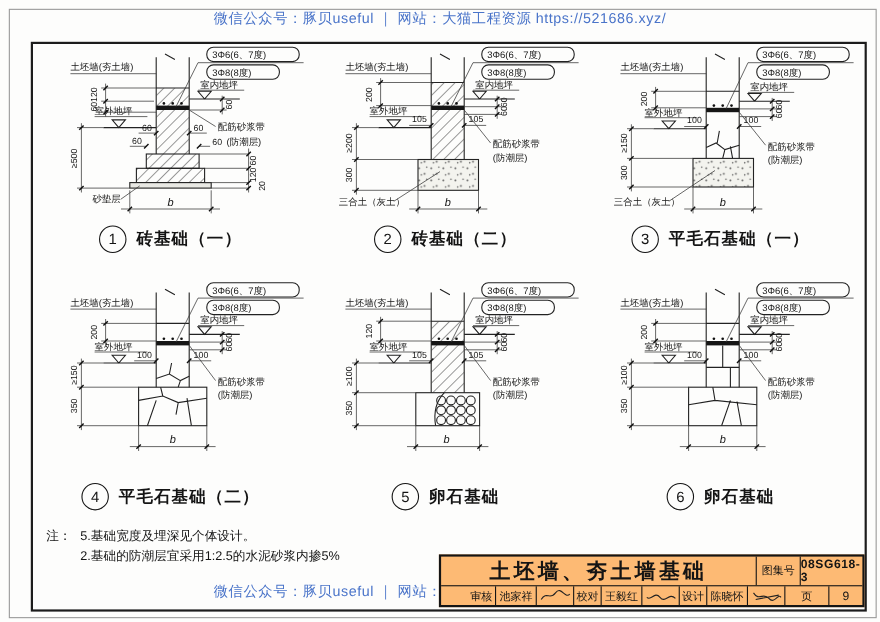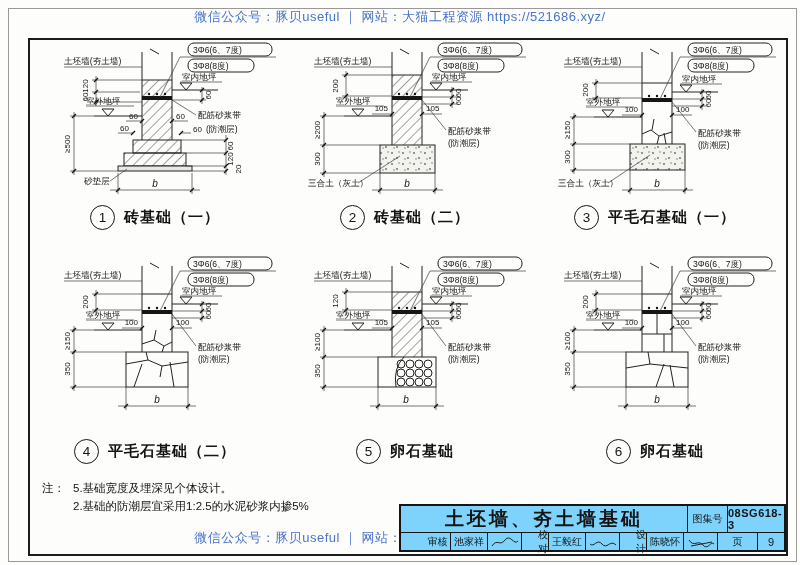--- a/index.html
+++ b/index.html
@@ -19,31 +19,31 @@
   svg .t{stroke:#3a3a3a;stroke-width:.7;fill:none;}
   svg .tk{stroke:#111;stroke-width:1.3;fill:none;}
   svg .band{fill:#161616;}
   .caption{position:absolute;width:250px;display:flex;align-items:center;justify-content:center;gap:9px;height:28px;}
   .cap-circle{display:inline-flex;align-items:center;justify-content:center;width:23px;height:23px;
               border:1.6px solid #151515;border-radius:50%;font-size:13.5px;}
   .cap-text{font-size:15px;font-weight:600;letter-spacing:1px;}
   .notes{position:absolute;left:42px;top:479px;font-size:11.5px;line-height:18px;display:flex;gap:8px;}
   .note-indent{padding-left:12px;}
   .titleblock{position:absolute;left:399px;top:504px;width:387px;height:48px;border:2px solid #151515;
-              background:#7dd3fc;box-sizing:border-box;display:flex;flex-direction:column;z-index:5;}
+              background:#fdba74;box-sizing:border-box;display:flex;flex-direction:column;z-index:5;}
   .tb-row1{display:flex;height:28px;border-bottom:1px solid #151515;}
   .tb-row2{display:flex;height:18px;}
   .tb-title{flex:0 0 286px;display:flex;align-items:center;justify-content:center;
             font-size:19px;font-weight:700;letter-spacing:3px;}
   .tb-cell{display:flex;align-items:center;justify-content:center;border-left:1px solid #151515;box-sizing:border-box;}
   .tb-atlas-label{flex:0 0 40px;font-size:10px;}
   .tb-atlas-no{flex:1;font-size:11px;font-weight:600;letter-spacing:.5px;}
   .tb-sm{font-size:10px;}
   .c-label{flex:0 0 25px;border-left:none;margin-left:24px;}
-  .c-label2{flex:0 0 25px;padding-left:16px;}
+  .c-label2{flex:0 0 25px;}
   .c-name{flex:0 0 37px;}
   .c-sig{flex:0 0 34px;}
   .c-page-label{flex:0 0 40px;}
   .c-page-no{flex:1;font-size:11px;}
 </style>
 </head>
 <body>
 
 <div class="outer-line"></div>
 <div class="watermark wm-top">微信公众号：豚贝useful ｜ 网站：大猫工程资源 https://521686.xyz/</div>

